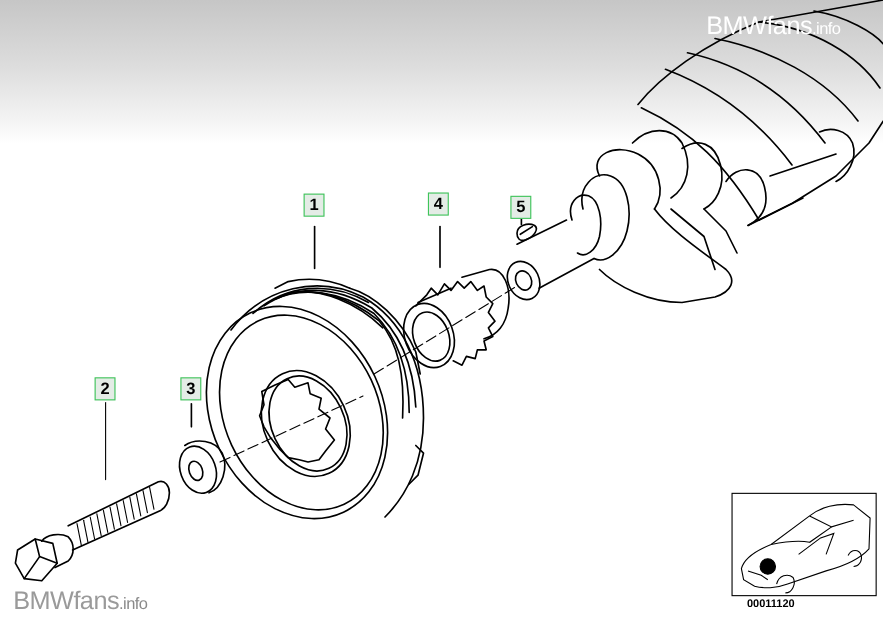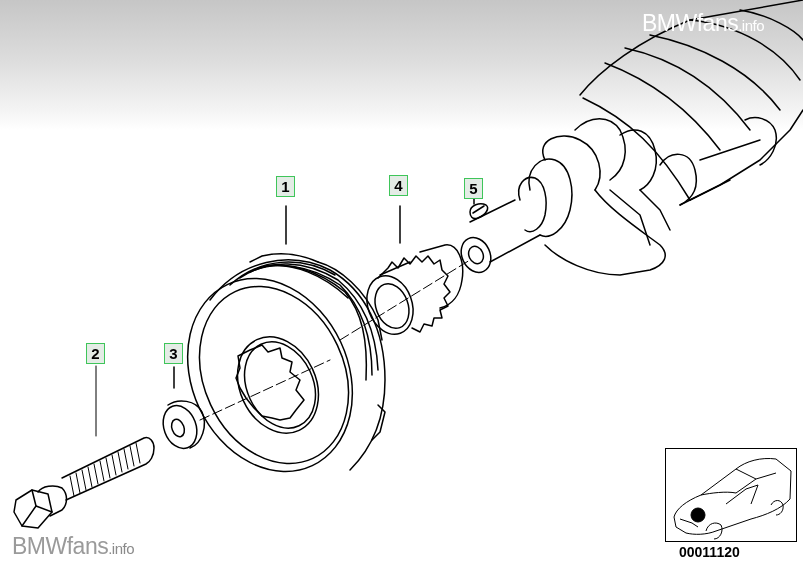--- a/index.html
+++ b/index.html
@@ -32,21 +32,21 @@
     font-size: 23px; color: #9a9a9a; letter-spacing: -0.5px;
     font-family: "Liberation Sans", sans-serif;
   }
   .watermark-bottom .small { font-size: 15px; color: #8a8a8a; }
   .locator {
     position: absolute; left: 665px; top: 448px; width: 130px; height: 92px;
     border: 1.5px solid #000; background: #fff;
   }
   .diagram-code {
     position: absolute; left: 679px; top: 544px;
-    font-size: 14px; font-weight: bold; color: #000;
+    font-size: 10px; font-weight: bold; color: #000;
     font-family: "Liberation Sans", sans-serif;
   }
 </style>
 </head>
 <body>
 
 <div class="bg-gradient"></div>
 
 <svg class="drawing" width="803" height="574" viewBox="0 0 803 574" fill="none" stroke="#000" stroke-width="1.5" stroke-linecap="round" stroke-linejoin="round">
 

